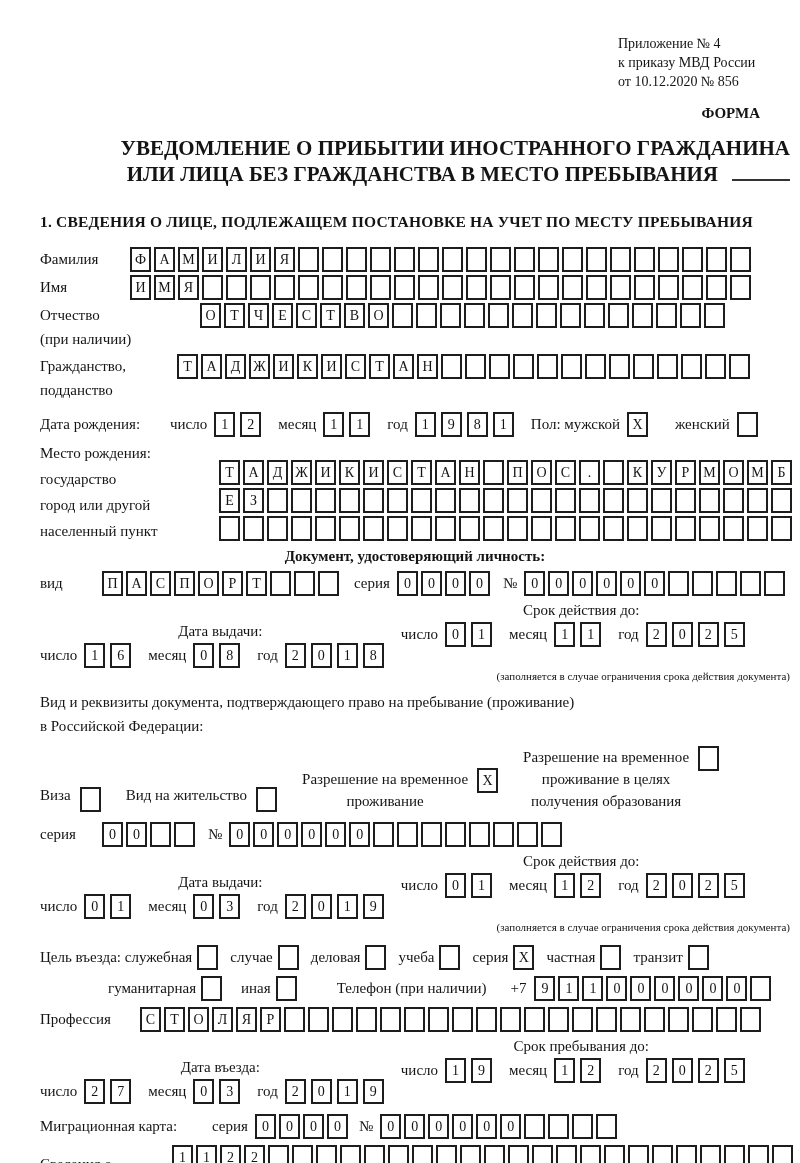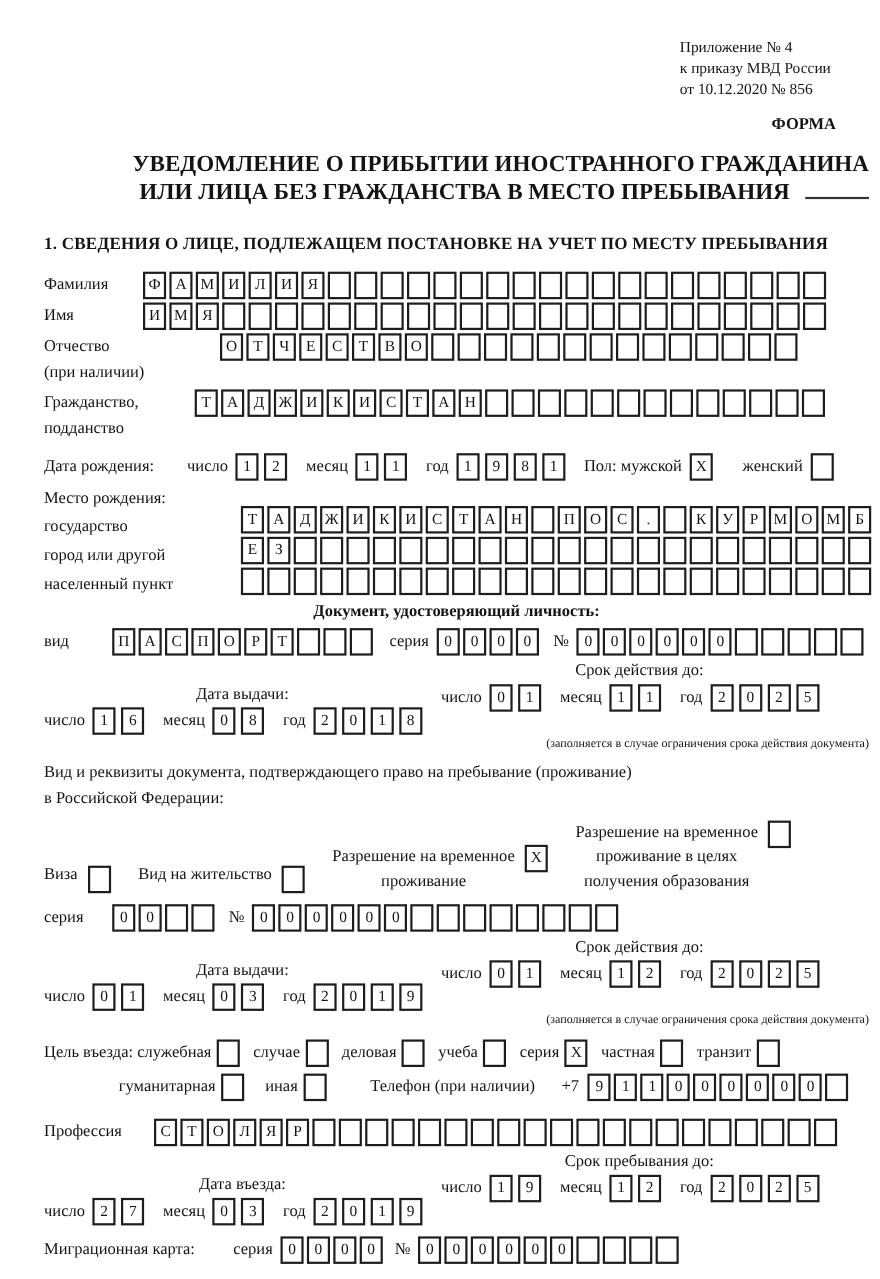--- a/index.html
+++ b/index.html
@@ -65,21 +65,21 @@
   .p-text { text-align:center; line-height:22px; }
   .p-item .boxes { margin-left:9px; margin-top:0; }
 
   .prow { display:flex; align-items:center; margin-top:12px; }
   .plbl { margin-right:5px; }
   .prow .boxes { margin-right:9px; }
   .prow2 { margin-left:68px; margin-top:6px; }
   .phone-lbl { margin-left:28px; margin-right:24px; }
   .pp { margin-right:8px; }
 
-  .mt6 { margin-top:16px; }
+  .mt6 { margin-top:6px; }
   .mt10 { margin-top:10px; }
 </style>
 </head>
 <body>
 
 <div class="page">
 
   <div class="annex">
     <div>Приложение № 4</div>
     <div>к приказу МВД России</div>

